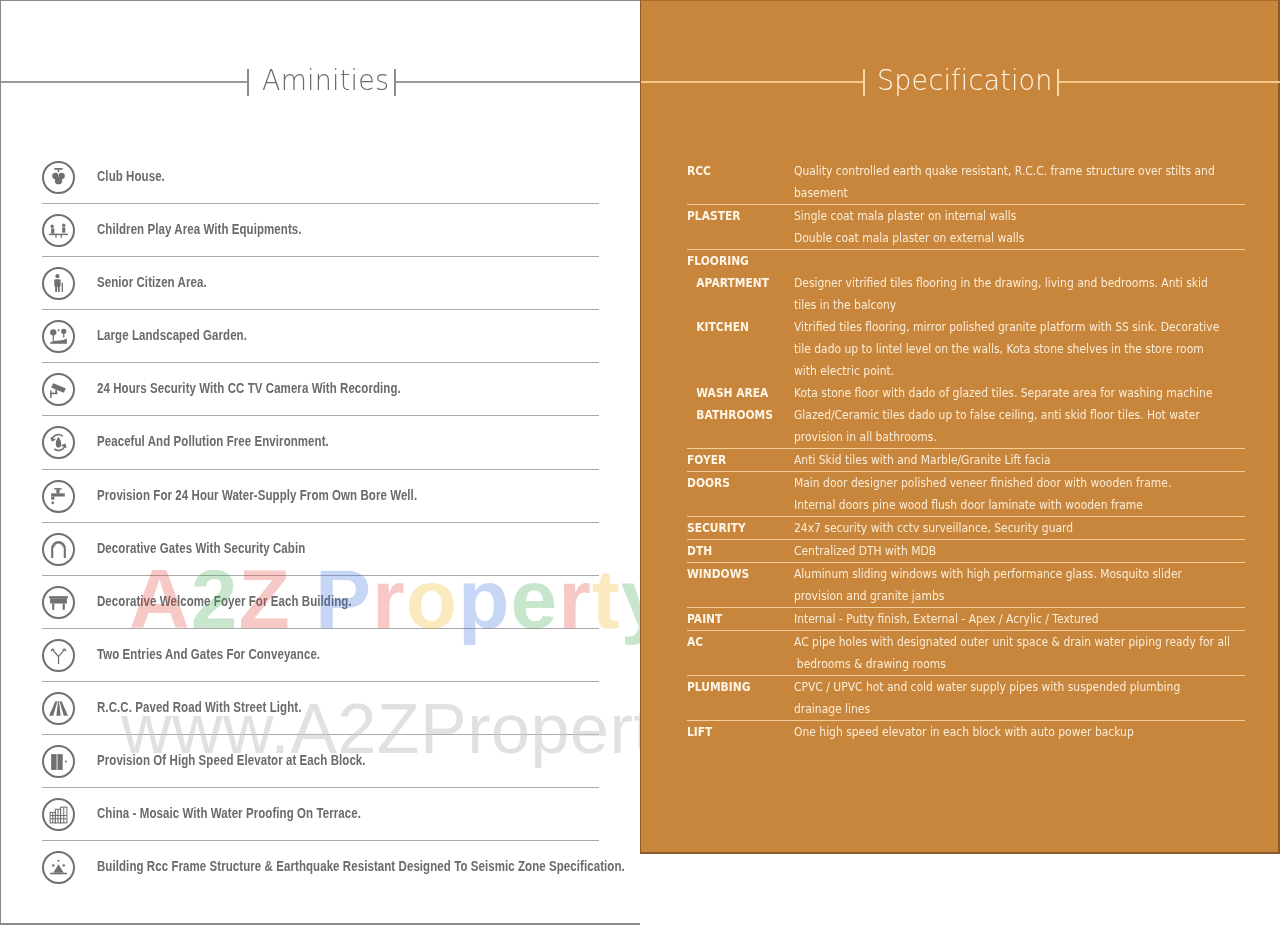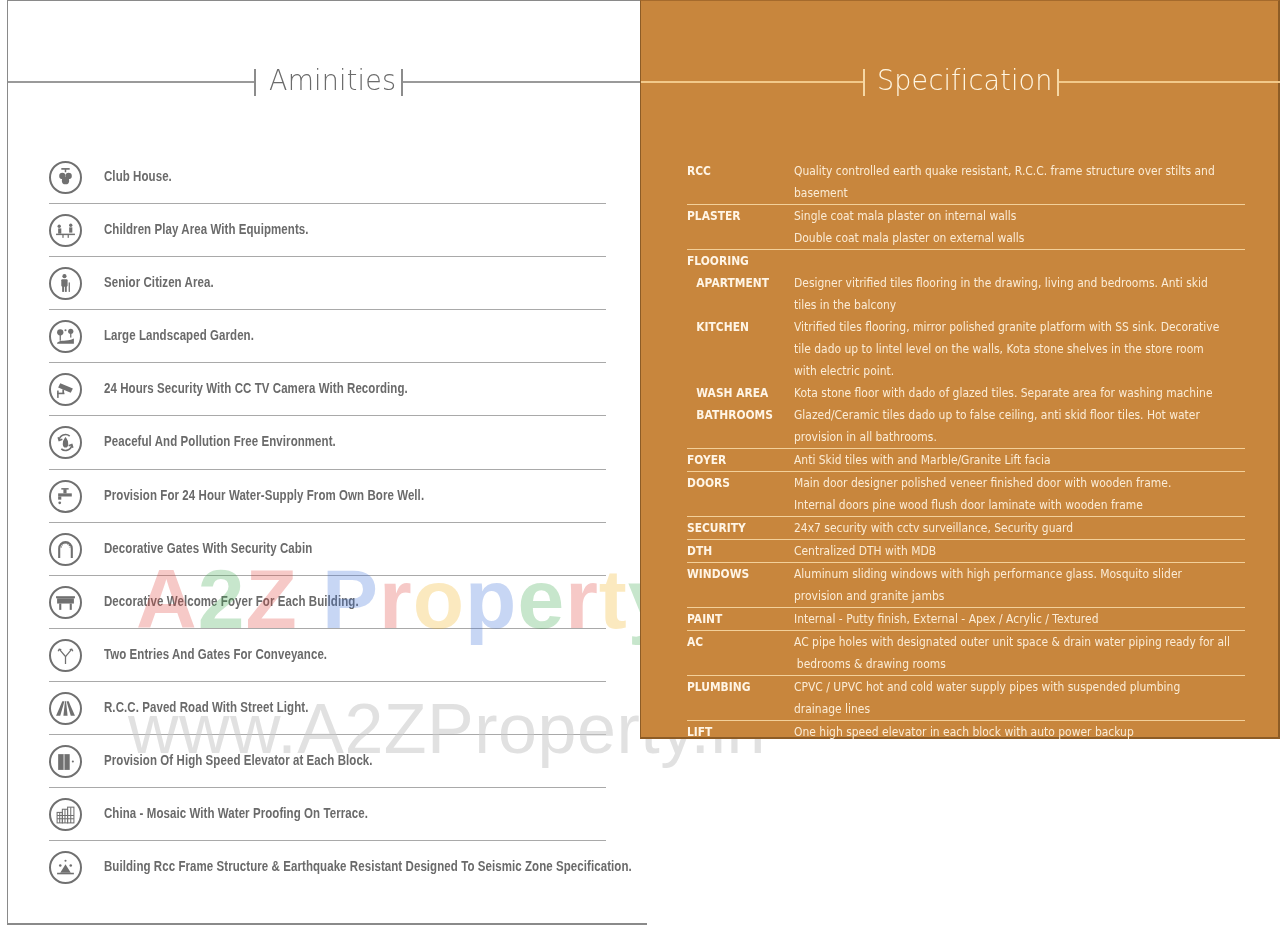--- a/index.html
+++ b/index.html
@@ -1,21 +1,21 @@
 <!DOCTYPE html>
 <html><head>
 <meta charset="utf-8">
 <style>
   * { box-sizing: border-box; margin: 0; padding: 0; }
   html, body { width: 1280px; height: 925px; overflow: hidden; background: #fff; }
   body { position: relative; font-family: "Liberation Sans", sans-serif; }
 
   
-  .left { position: absolute; top: 0; left: 7px; width: 640px; height: 925px; background: #ffffff; border-left: 1px solid #8a8a8a; border-top: 1px solid #8a8a8a; border-bottom: 2px solid #8a8a8a; padding-left: 43px; }
-  .right { position: absolute; top: 0; left: 640px; width: 640px; height: 739px; background: #c8863d; border-left: 1px solid #8d5c26; border-right: 2px solid #8d5c26; border-bottom: 2px solid #8d5c26; border-top: 1px solid #a56a2c; }
+  .left { position: absolute; top: 0; left: 0; width: 640px; height: 925px; background: #ffffff; border-left: 1px solid #8a8a8a; border-top: 1px solid #8a8a8a; border-bottom: 2px solid #8a8a8a; padding-left: 43px; }
+  .right { position: absolute; top: 0; left: 640px; width: 640px; height: 854px; background: #c8863d; border-left: 1px solid #8d5c26; border-right: 2px solid #8d5c26; border-bottom: 2px solid #8d5c26; border-top: 1px solid #a56a2c; }
 
   .heading-row { position: absolute; top: 66px; left: 0; width: 640px; height: 30px; }
   .heading-line { position: absolute; top: 14px; height: 2px; }
   .left .heading-line { background: #9a9a9a; }
   .right .heading-line { background: #f2c98a; }
   .heading-bar { position: absolute; top: 2px; width: 1.5px; height: 27px; }
   .left .heading-bar { background: #8c8c8c; }
   .right .heading-bar { background: #f5d7a4; }
   .heading-text { position: absolute; top: -4px; font-family: "DejaVu Sans", sans-serif; font-size: 29px; font-weight: 300; letter-spacing: 0.2px; white-space: nowrap; transform: scaleX(0.93); transform-origin: left top; }
   .left .heading-text { color: #6b6b6b; }

